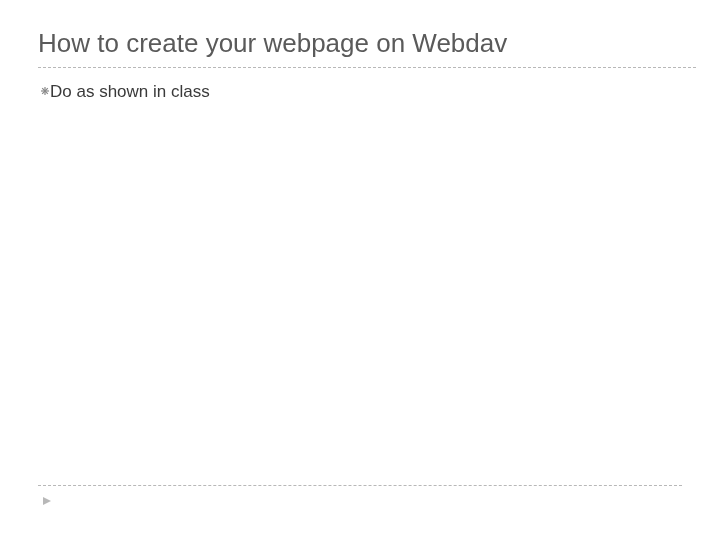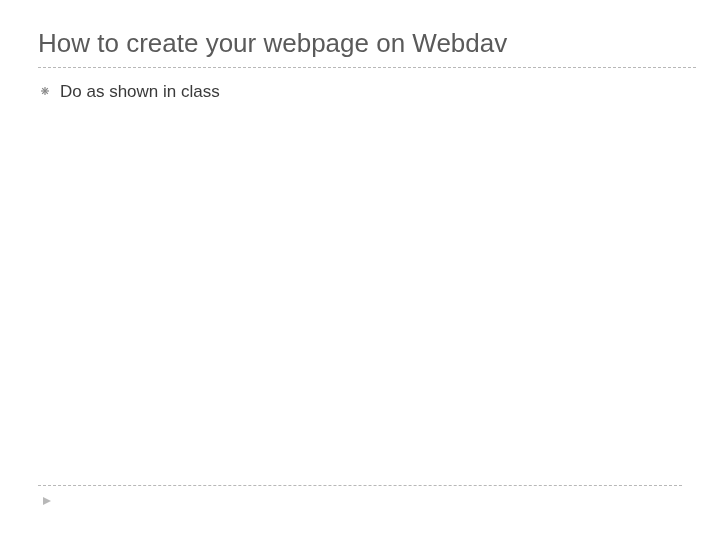--- a/index.html
+++ b/index.html
@@ -27,21 +27,20 @@
       padding-bottom: 8px;
       border-bottom: 1px dashed #b8b8b8;
       margin-bottom: 14px;
     }
     .content {
       padding-left: 2px;
     }
     .bullet-row {
       display: flex;
       align-items: flex-start;
-      gap: 10px;
     }
     .bullet-icon {
       flex-shrink: 0;
     }
     .bullet-text {
       font-size: 17px;
       color: #3a3a3a;
       font-weight: 400;
     }
     .footer {

